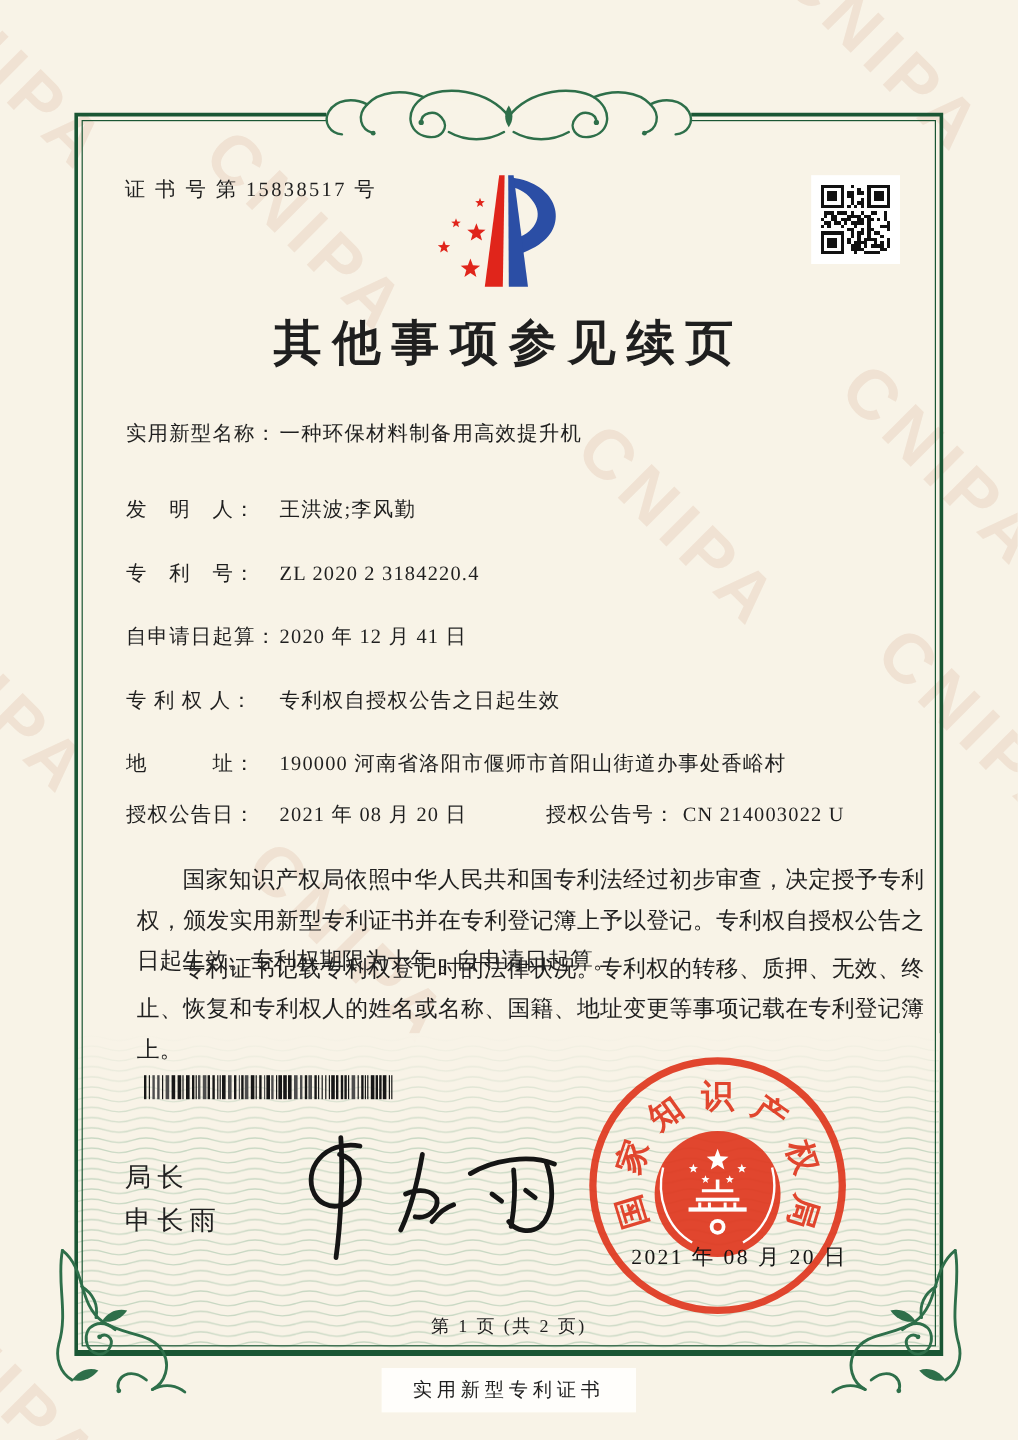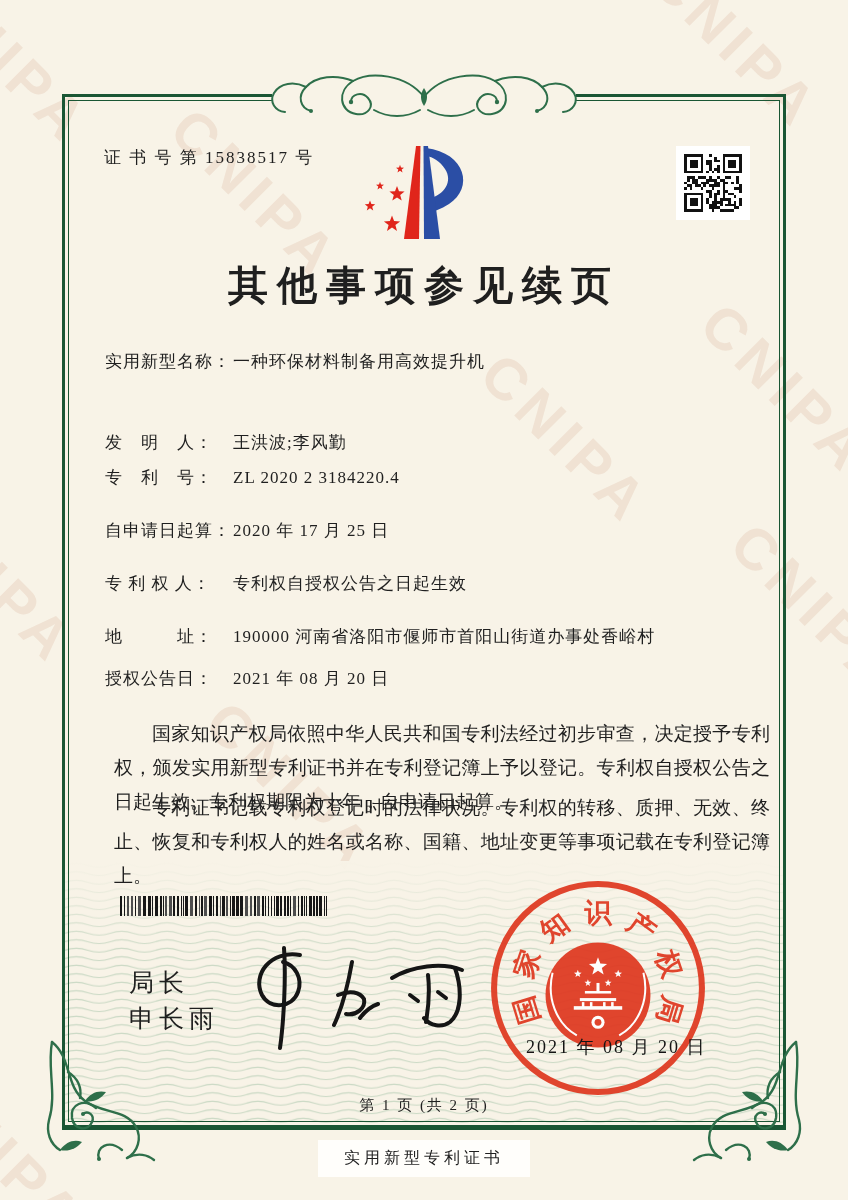--- a/index.html
+++ b/index.html
@@ -37,21 +37,21 @@
   .lbl{display:inline-block;min-width:128px;letter-spacing:1px}
   .val{letter-spacing:1px}
   .grant2{position:absolute;left:350px;top:0;white-space:nowrap}
   .grant2 .lbl{min-width:0;margin-right:6px}
   .para{position:absolute;left:114px;width:656px;z-index:3;
     font-size:19px;line-height:1.8;text-align:justify;text-indent:2em}
   .qrbox{left:676px;top:146px;width:74px;height:74px;background:#fff;
     display:flex;align-items:center;justify-content:center}
   .barcode{left:120px;top:896px;width:220px;height:20px;font-size:0;white-space:nowrap}
   .barcode span{display:inline-block;height:100%;vertical-align:top}
-  .officer{left:129px;font-size:25px;letter-spacing:5px;
+  .officer{left:104px;font-size:22px;letter-spacing:5px;
     font-family:"Liberation Sans","DejaVu Sans",sans-serif;font-weight:500}
   .sealdate{left:526px;top:1035px;z-index:4;font-size:18px;letter-spacing:2px;color:#141414}
   .pagenum{left:0;top:1096px;width:100%;text-align:center;font-size:15px;letter-spacing:2px}
   .notebox{left:50%;top:1140px;transform:translateX(-50%);background:#fffefb;
     padding:8px 26px;font-size:16px;letter-spacing:4px;white-space:nowrap}
   svg{display:block}
 </style>
 </head>
 <body>
 
@@ -373,37 +373,40 @@
       <rect x="16" y="20" width="1" height="1" fill="#111"></rect>
       <rect x="17" y="20" width="1" height="1" fill="#111"></rect>
     </svg>
 </div>
 
 <div class="abs title">其他事项参见续页</div>
 
 <div class="row" style="top:350px">
   <span class="lbl">实用新型名称：</span><span class="val">一种环保材料制备用高效提升机</span>
 </div>
-<div class="row" style="top:431px">
+<div class="row" style="top:413px">
   <span class="lbl">发　明　人：</span><span class="val">王洪波;李风勤</span>
 </div>
 <div class="row" style="top:466px">
   <span class="lbl">专　利　号：</span><span class="val">ZL 2020 2 3184220.4</span>
 </div>
 <div class="row" style="top:519px">
-  <span class="lbl">自申请日起算：</span><span class="val">2020 年 17 月 25 日</span>
+  <span class="lbl">自申请日起算：</span><span class="val">2020 年 12 月 41 日</span>
 </div>
 <div class="row" style="top:572px">
   <span class="lbl">专 利 权 人：</span><span class="val">专利权自授权公告之日起生效</span>
 </div>
 <div class="row" style="top:625px">
   <span class="lbl">地　　　址：</span><span class="val">190000 河南省洛阳市偃师市首阳山街道办事处香峪村</span>
 </div>
 <div class="row" style="top:667px">
   <span class="lbl">授权公告日：</span><span class="val">2021 年 08 月 20 日</span>
+  <span class="grant2">
+    <span class="lbl">授权公告号：</span><span class="val">CN 214003022 U</span>
+  </span>
 </div>
 
 <p class="para" style="top:698px">国家知识产权局依照中华人民共和国专利法经过初步审查，决定授予专利权，颁发实用新型专利证书并在专利登记簿上予以登记。专利权自授权公告之日起生效。专利权期限为十年，自申请日起算。</p>
 <p class="para" style="top:772px">专利证书记载专利权登记时的法律状况。专利权的转移、质押、无效、终止、恢复和专利权人的姓名或名称、国籍、地址变更等事项记载在专利登记簿上。</p>
 
 <div class="abs barcode"><span style="width:2px;background:#171717;margin-right:2px"></span><span style="width:1px;background:#171717;margin-right:2px"></span><span style="width:2px;background:#4d4d4d;margin-right:2px"></span><span style="width:2px;background:#4d4d4d;margin-right:2px"></span><span style="width:1px;background:#171717;margin-right:2px"></span><span style="width:3px;background:#4d4d4d;margin-right:2px"></span><span style="width:3px;background:#171717;margin-right:2px"></span><span style="width:3px;background:#171717;margin-right:1px"></span><span style="width:1px;background:#171717;margin-right:2px"></span><span style="width:3px;background:#171717;margin-right:2px"></span><span style="width:2px;background:#171717;margin-right:1px"></span><span style="width:1px;background:#171717;margin-right:1px"></span><span style="width:2px;background:#4d4d4d;margin-right:2px"></span><span style="width:3px;background:#4d4d4d;margin-right:1px"></span><span style="width:2px;background:#171717;margin-right:2px"></span><span style="width:2px;background:#171717;margin-right:2px"></span><span style="width:1px;background:#171717;margin-right:1px"></span><span style="width:1px;background:#171717;margin-right:1px"></span><span style="width:3px;background:#171717;margin-right:2px"></span><span style="width:3px;background:#4d4d4d;margin-right:2px"></span><span style="width:2px;background:#171717;margin-right:2px"></span><span style="width:1px;background:#4d4d4d;margin-right:1px"></span><span style="width:2px;background:#171717;margin-right:1px"></span><span style="width:3px;background:#4d4d4d;margin-right:2px"></span><span style="width:3px;background:#171717;margin-right:1px"></span><span style="width:1px;background:#171717;margin-right:2px"></span><span style="width:2px;background:#171717;margin-right:2px"></span><span style="width:1px;background:#4d4d4d;margin-right:1px"></span><span style="width:3px;background:#171717;margin-right:1px"></span><span style="width:2px;background:#4d4d4d;margin-right:2px"></span><span style="width:1px;background:#171717;margin-right:1px"></span><span style="width:3px;background:#171717;margin-right:1px"></span><span style="width:3px;background:#171717;margin-right:1px"></span><span style="width:3px;background:#171717;margin-right:2px"></span><span style="width:3px;background:#4d4d4d;margin-right:2px"></span><span style="width:2px;background:#4d4d4d;margin-right:2px"></span><span style="width:2px;background:#171717;margin-right:1px"></span><span style="width:3px;background:#4d4d4d;margin-right:2px"></span><span style="width:2px;background:#171717;margin-right:1px"></span><span style="width:1px;background:#171717;margin-right:2px"></span><span style="width:1px;background:#171717;margin-right:2px"></span><span style="width:1px;background:#171717;margin-right:2px"></span><span style="width:1px;background:#171717;margin-right:1px"></span><span style="width:3px;background:#171717;margin-right:1px"></span><span style="width:2px;background:#171717;margin-right:2px"></span><span style="width:2px;background:#171717;margin-right:1px"></span><span style="width:2px;background:#171717;margin-right:1px"></span><span style="width:1px;background:#171717;margin-right:2px"></span><span style="width:3px;background:#4d4d4d;margin-right:2px"></span><span style="width:1px;background:#171717;margin-right:2px"></span><span style="width:2px;background:#171717;margin-right:1px"></span><span style="width:1px;background:#171717;margin-right:1px"></span><span style="width:1px;background:#171717;margin-right:2px"></span><span style="width:3px;background:#171717;margin-right:1px"></span><span style="width:2px;background:#171717;margin-right:1px"></span><span style="width:2px;background:#171717;margin-right:1px"></span><span style="width:3px;background:#171717;margin-right:2px"></span><span style="width:1px;background:#171717;margin-right:1px"></span><span style="width:1px;background:#171717;margin-right:1px"></span></div>
 
 <div class="abs officer" style="top:966px">局长</div>
 <div class="abs officer" style="top:1002px">申长雨</div>
 

